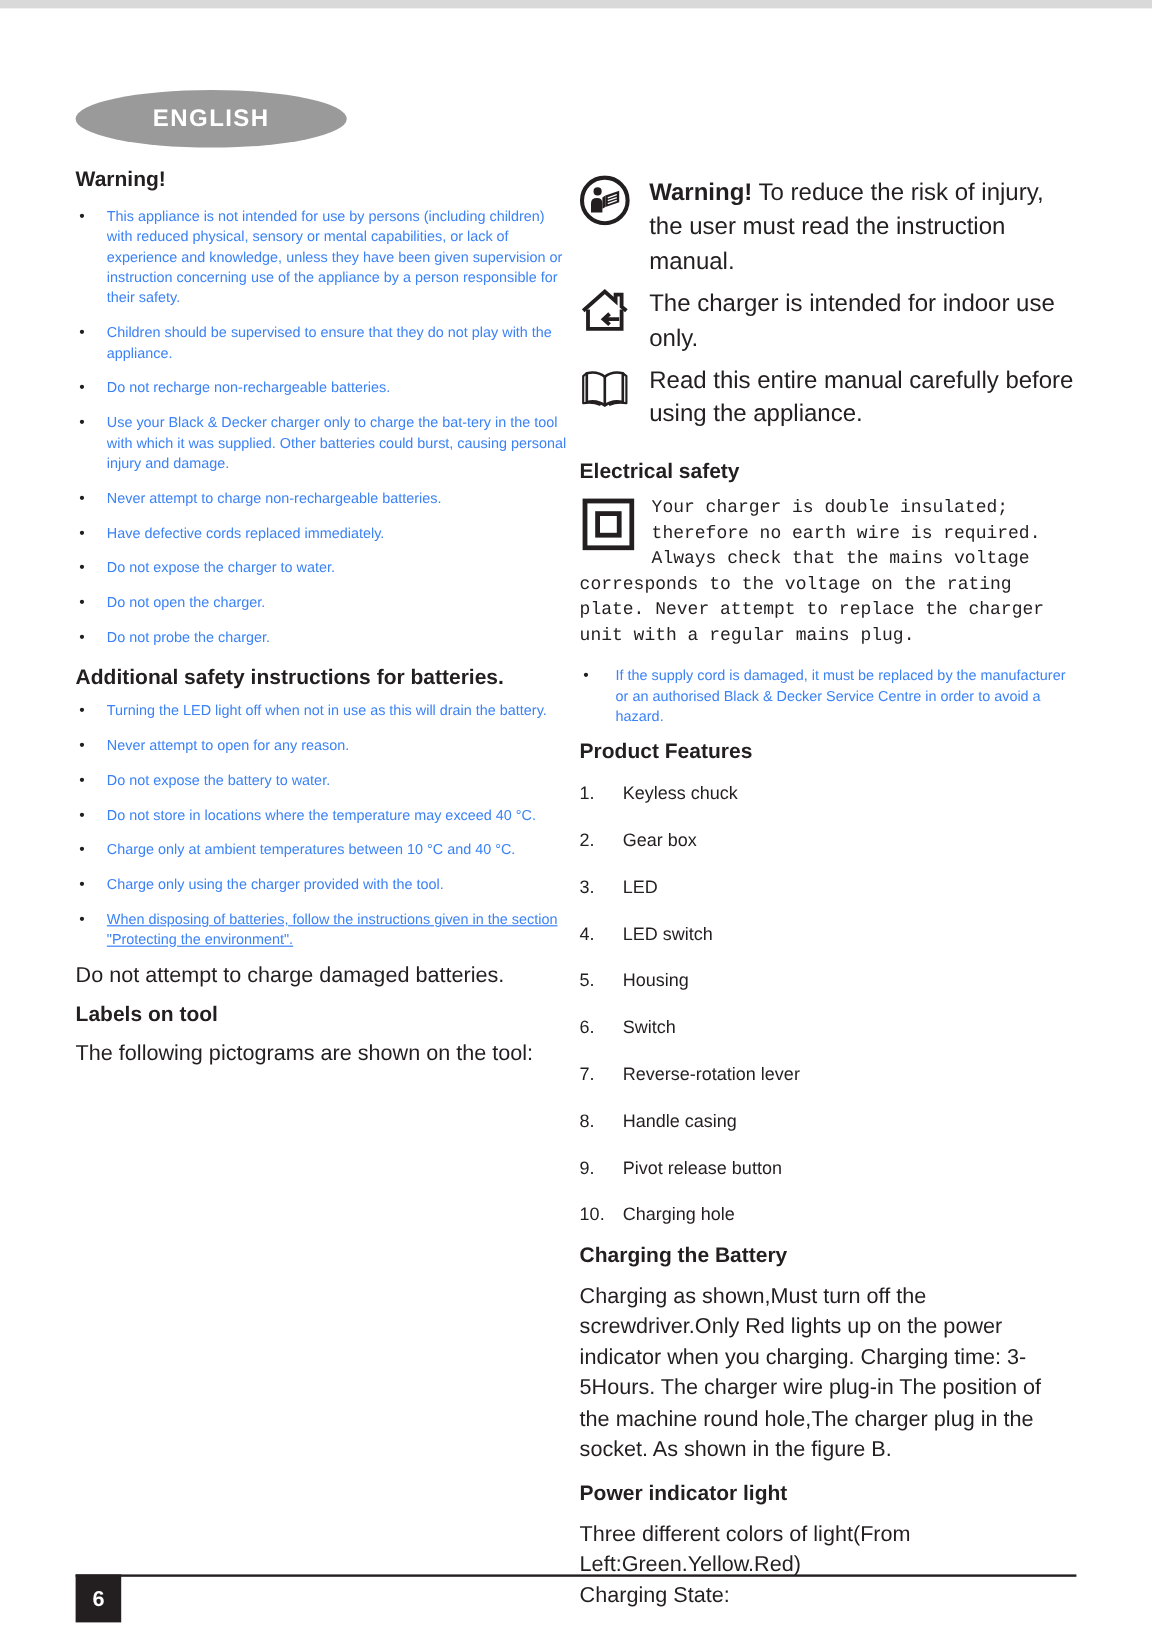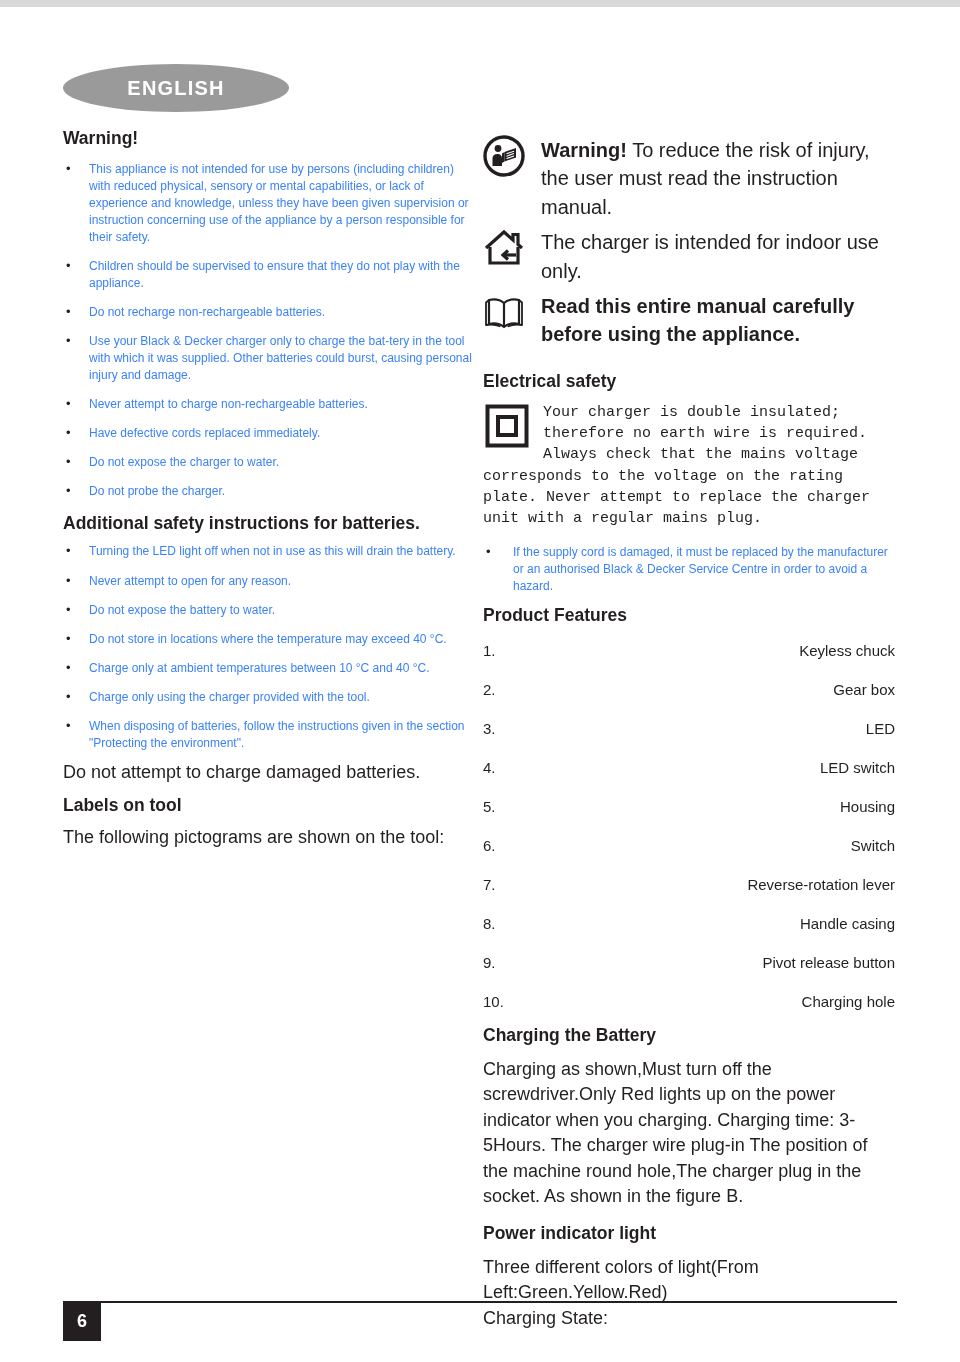--- a/index.html
+++ b/index.html
@@ -21,21 +21,21 @@
   #top-strip {
     position: absolute;
     top: 0; left: 0;
     width: 960px;
     height: 7px;
     background: #d9d9d9;
   }
 
   #page {
     position: absolute;
-    top: 0; left: 0;
+    top: 11px; left: 0;
     width: 960px;
     height: 1082px;
   }
 
   
   #lang-badge {
     position: absolute;
     left: 63px;
     top: 64px;
     width: 226px;
@@ -107,21 +107,20 @@
 
   
   ol.feat { list-style: none; counter-reset: feat; }
   ol.feat > li {
     position: relative;
     padding-left: 36px;
     font-size: 15px;
     line-height: 1.4;
     margin-bottom: 18px;
     color: #231f20;
-    text-align: right;
   }
   ol.feat > li::before {
     counter-increment: feat;
     content: counter(feat) ".";
     position: absolute;
     left: 0;
     top: 0;
     width: 30px;
     text-align: left;
     font-size: 15px;
@@ -205,33 +204,34 @@
     <h2 class="sec" style="margin-top:0;margin-bottom:12px;">Warning!</h2>
 
     <ul class="bul">
       <li>This appliance is not intended for use by persons (including children) with reduced physical, sensory or mental capabilities, or lack of experience and knowledge, unless they have been given supervision or instruction concerning use of the appliance by a person responsible for their safety.</li>
       <li>Children should be supervised to ensure that they do not play with the appliance.</li>
       <li>Do not recharge non-rechargeable batteries.</li>
       <li>Use your Black &amp; Decker charger only to charge the bat-tery in the tool with which it was supplied. Other batteries could burst, causing personal injury and damage.</li>
       <li>Never attempt to charge non-rechargeable batteries.</li>
       <li>Have defective cords replaced immediately.</li>
       <li>Do not expose the charger to water.</li>
+      <li>Do not open the charger.</li>
       <li style="margin-bottom:6px;">Do not probe the charger.</li>
     </ul>
 
     <h2 class="sec">Additional safety instructions for batteries.</h2>
 
     <ul class="bul">
       <li>Turning the LED light off when not in use as this will drain the battery.</li>
       <li>Never attempt to open for any reason.</li>
       <li>Do not expose the battery to water.</li>
       <li>Do not store in locations where the temperature may exceed 40 °C.</li>
       <li>Charge only at ambient temperatures between 10 °C and 40 °C.</li>
       <li>Charge only using the charger provided with the tool.</li>
-      <li style="margin-bottom:8px;">When disposing of batteries, follow the instructions given in the section "Protecting the environment".</li>
+      <li style="margin-bottom:8px;text-decoration:underline;">When disposing of batteries, follow the instructions given in the section "Protecting the environment".</li>
     </ul>
 
     <p class="body">Do not attempt to charge damaged batteries.</p>
 
     <h2 class="sec tight">Labels on tool</h2>
 
     <p class="body">The following pictograms are shown on the tool:</p>
   </div>
 
   <div id="col-right">
@@ -260,21 +260,21 @@
         <svg viewBox="0 0 42 42" width="42" height="42" aria-hidden="true">
           <path d="M3 21 L21 5 L30 13 L30 7.5 L35 7.5 L35 17.5 L39 21" fill="none" stroke="#231f20" stroke-width="3.2" stroke-linejoin="miter" stroke-linecap="butt"></path>
           <path d="M7 20 L7 36 L35 36 L35 20" fill="none" stroke="#231f20" stroke-width="3.2" stroke-linejoin="miter"></path>
           <path d="M33 28 L20 28" stroke="#231f20" stroke-width="3.2"></path>
           <path d="M25 23.5 L20 28 L25 32.5" fill="none" stroke="#231f20" stroke-width="3.2" stroke-linejoin="miter" stroke-linecap="butt"></path>
         </svg>
       </span>
       <div class="picto-txt">The charger is intended for indoor use only.</div>
     </div>
 
-    <div class="picto-row" style="margin-bottom:4px;font-weight:bold;">
+    <div class="picto-row" style="margin-bottom:4px;">
       <span class="picto-ico">
         <svg viewBox="0 0 42 42" width="42" height="42" aria-hidden="true">
           <path d="M21 12 Q15 7 6 9 L6 33 Q15 31 21 36 Q27 31 36 33 L36 9 Q27 7 21 12 Z" fill="none" stroke="#231f20" stroke-width="2.2" stroke-linejoin="round"></path>
           <path d="M21 12 L21 36" fill="none" stroke="#231f20" stroke-width="2.2"></path>
           <path d="M6 9 L3 11.5 L3 34 Q10.5 32.5 17.5 35.5" fill="none" stroke="#231f20" stroke-width="1.8" stroke-linejoin="round"></path>
           <path d="M36 9 L39 11.5 L39 34 Q31.5 32.5 24.5 35.5" fill="none" stroke="#231f20" stroke-width="1.8" stroke-linejoin="round"></path>
         </svg>
       </span>
       <div class="picto-txt">Read this entire manual carefully before using the appliance.</div>
     </div>

